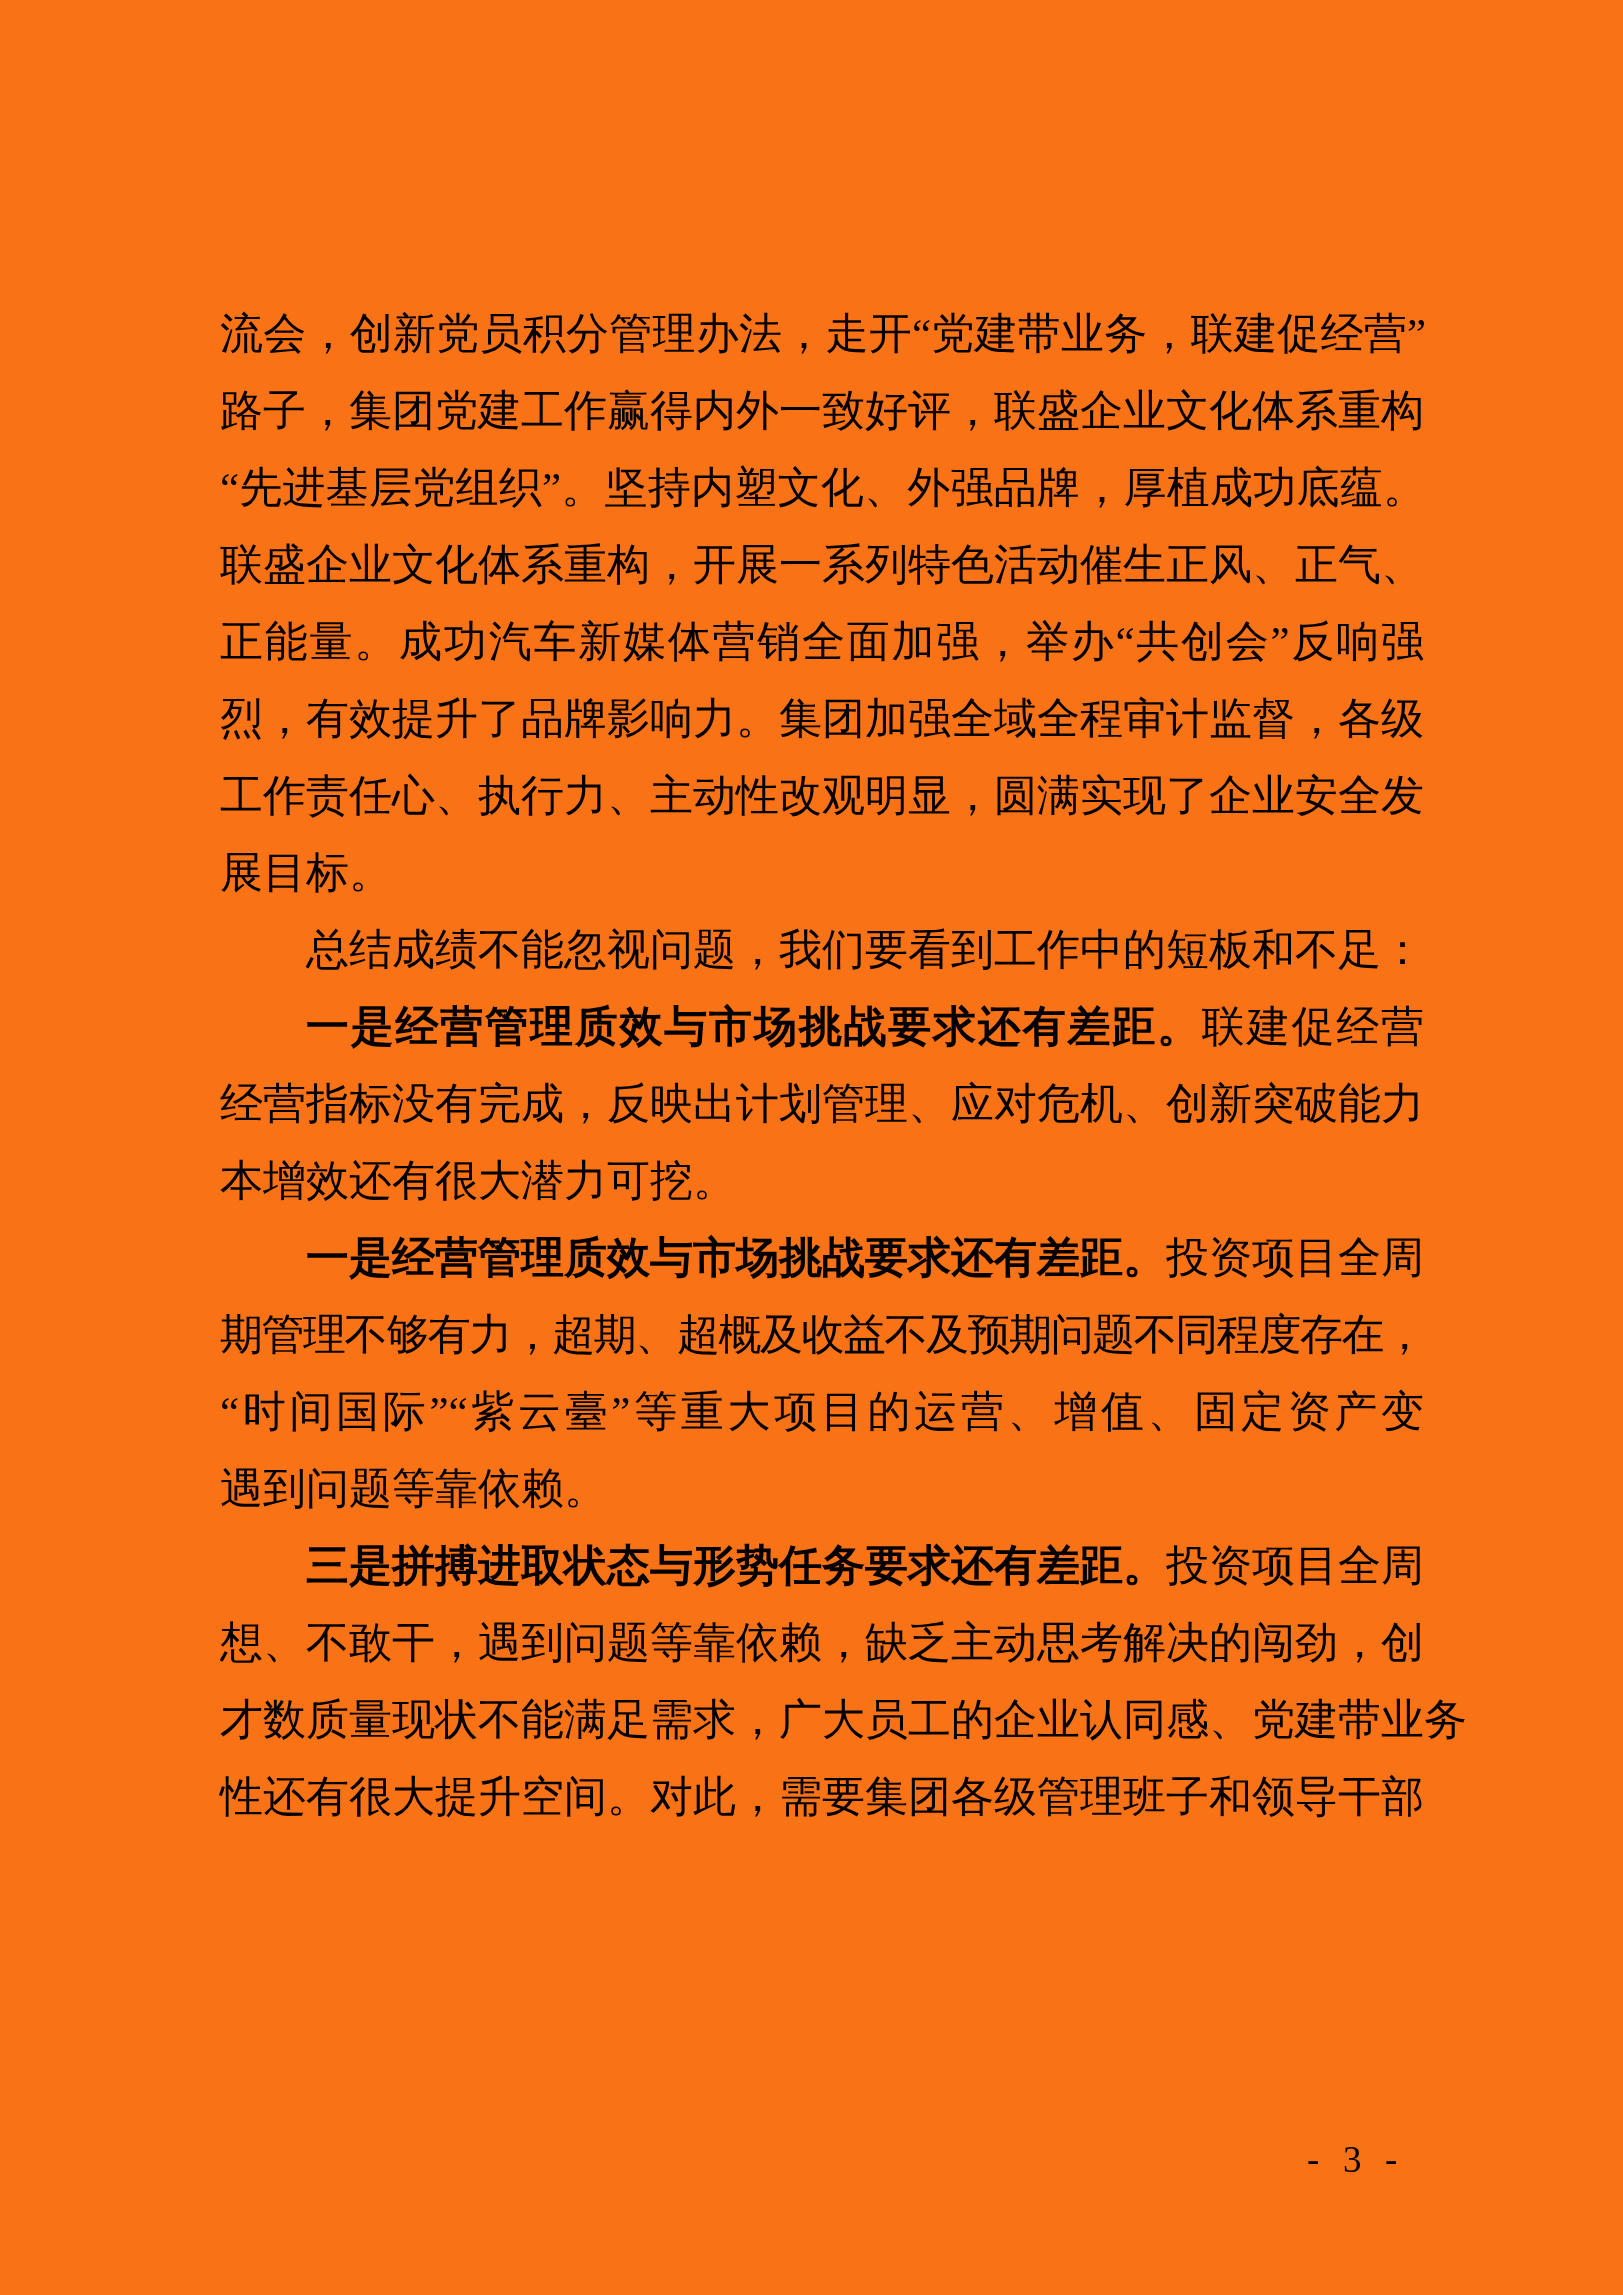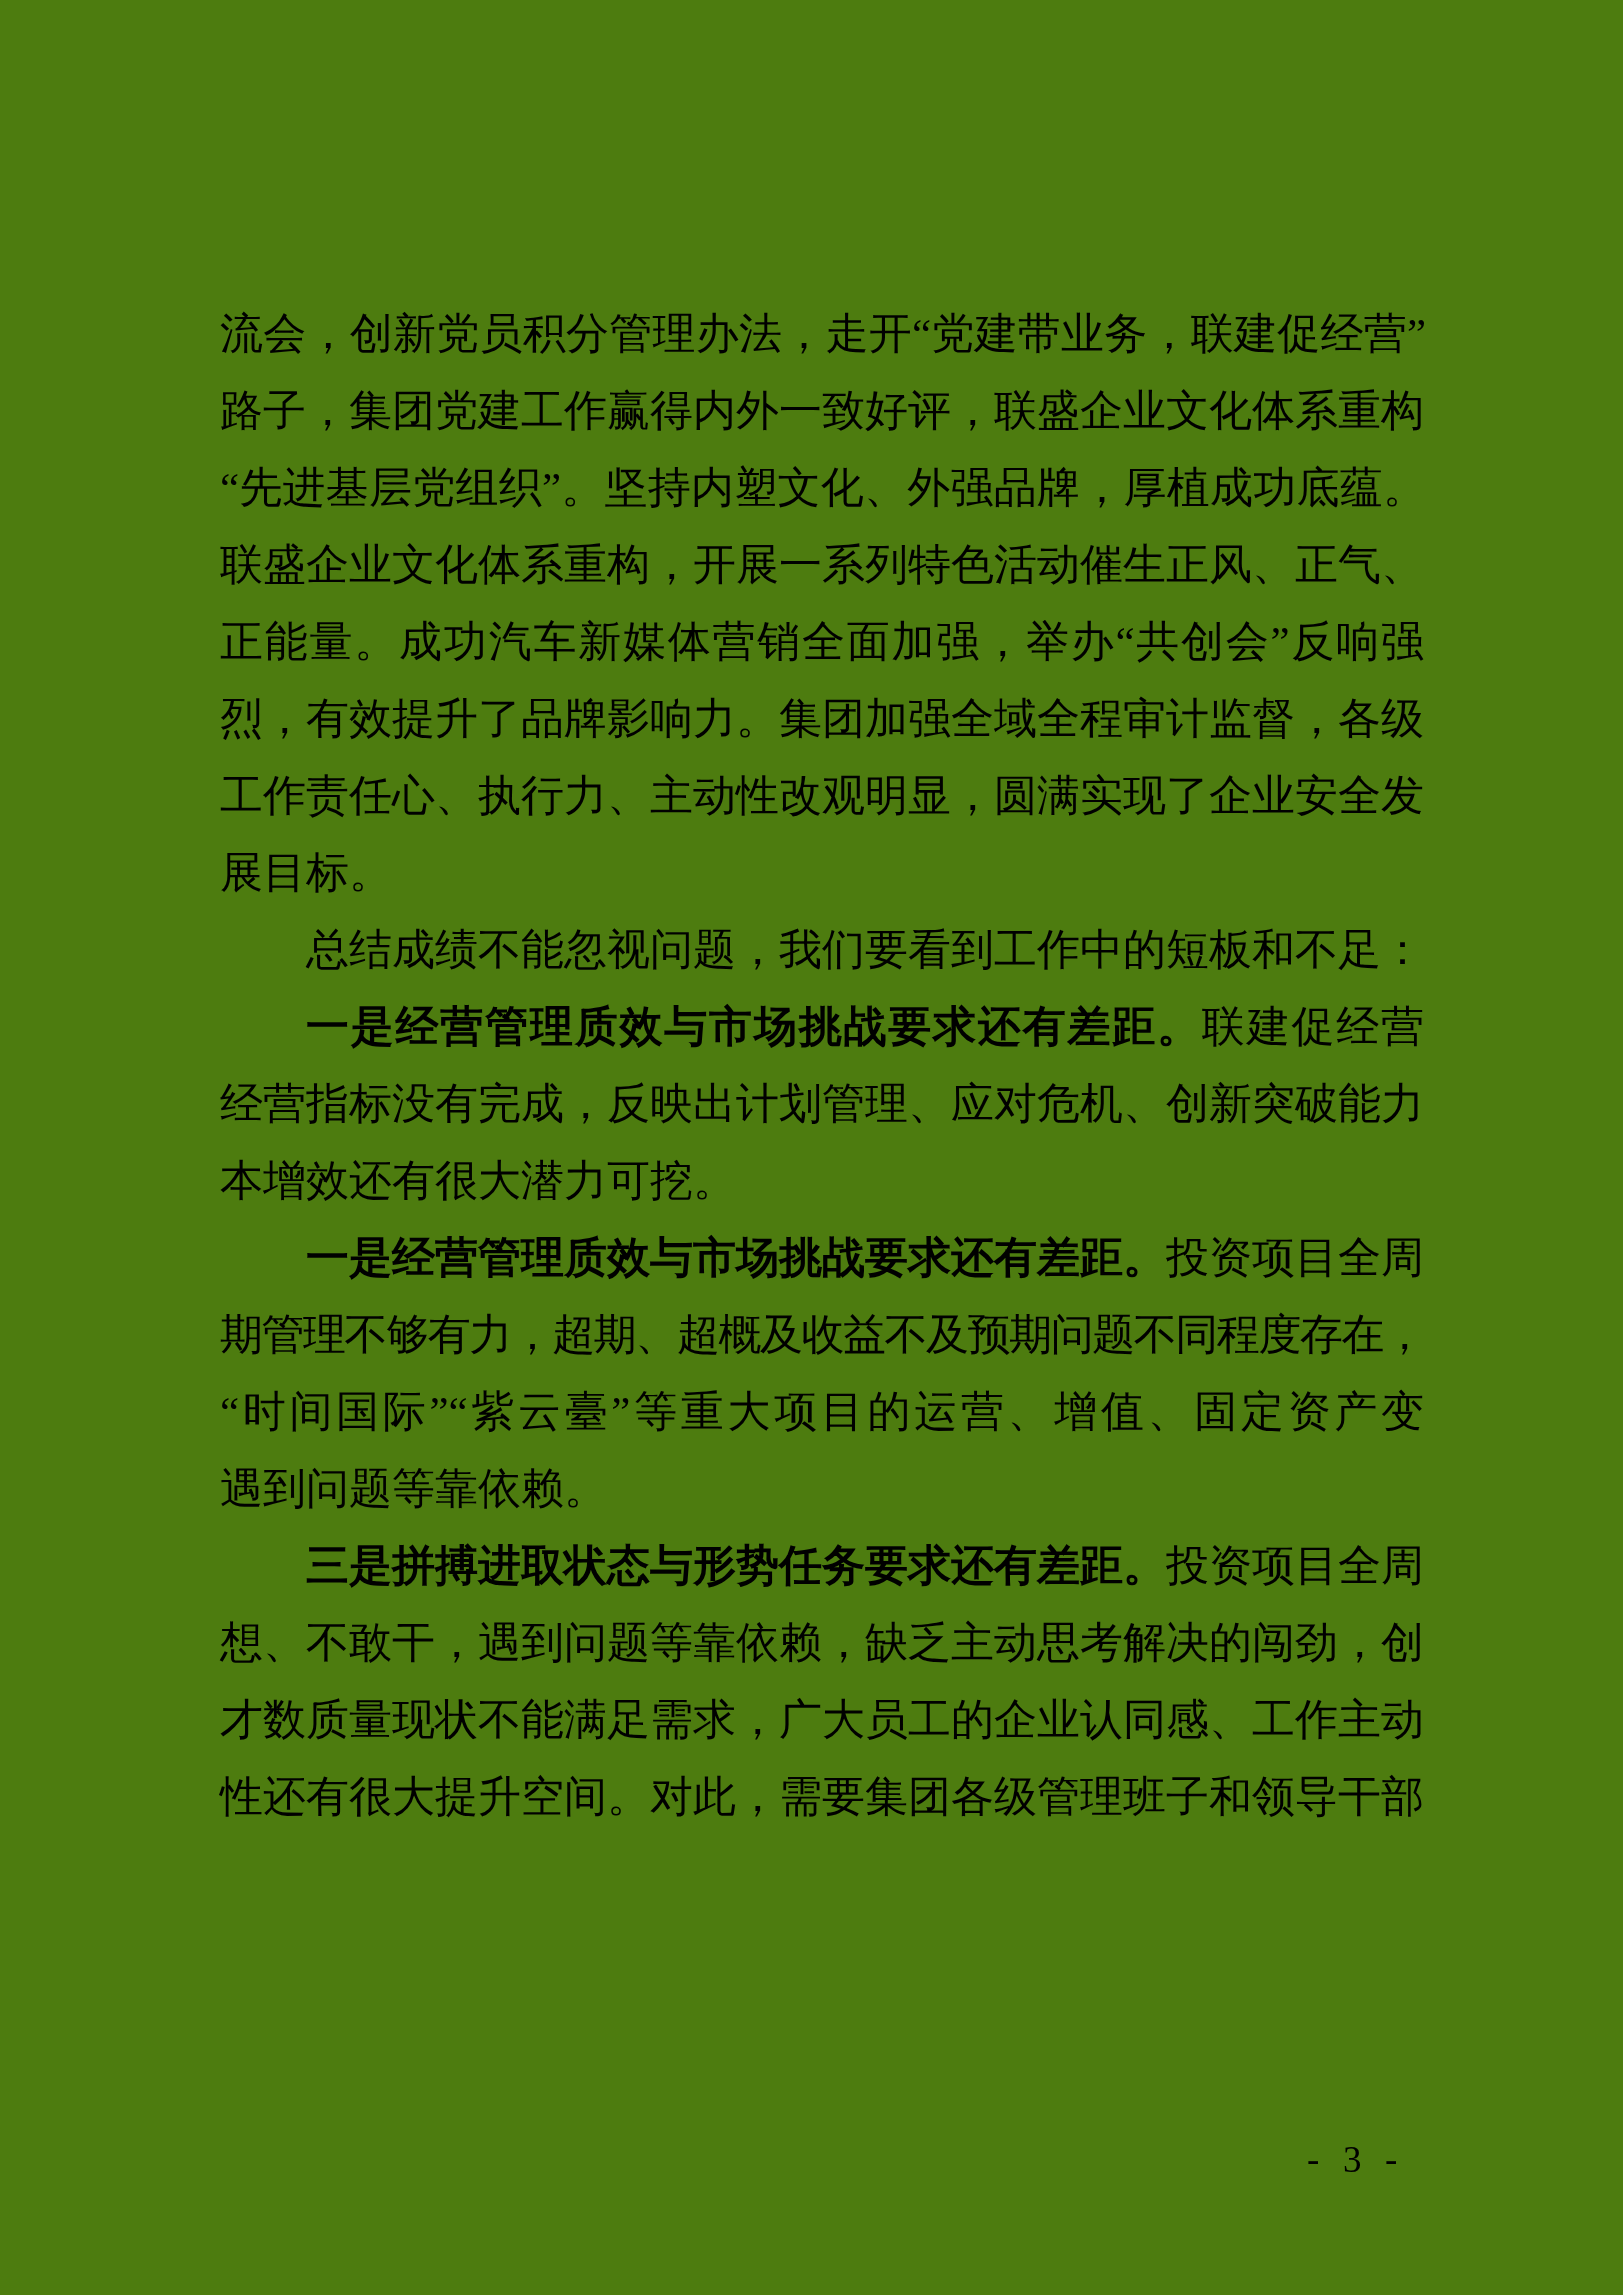--- a/index.html
+++ b/index.html
@@ -12,21 +12,21 @@
     background: #ffffff;
     position: relative;
     font-family: "Liberation Serif", serif;
     color: #000000;
   }
   .page {
     position: absolute;
     left: 0; top: 0;
     width: 1623px;
     height: 2295px;
-    background: #4d7c0f;
+    background: #f97316;
     overflow: hidden;
   }
   .body-text {
     position: absolute;
     left: 220px;
     top: 295px;
     width: 1204px;
     font-size: 43px;
     line-height: 77px;
   }
@@ -82,20 +82,20 @@
     <div class="line indent">
       <span class="lead">一是经营管理质效与市场挑战要求还有差距。</span><span>投资项目全周</span>
     </div>
     <div class="line tight">期管理不够有力，超期、超概及收益不及预期问题不同程度存在，</div>
     <div class="line">“时间国际”“紫云臺”等重大项目的运营、增值、固定资产变</div>
     <div class="line end">遇到问题等靠依赖。</div>
     <div class="line indent">
       <span class="lead">三是拼搏进取状态与形势任务要求还有差距。</span><span>投资项目全周</span>
     </div>
     <div class="line">想、不敢干，遇到问题等靠依赖，缺乏主动思考解决的闯劲，创</div>
-    <div class="line">才数质量现状不能满足需求，广大员工的企业认同感、工作主动</div>
+    <div class="line">才数质量现状不能满足需求，广大员工的企业认同感、党建带业务</div>
     <div class="line">性还有很大提升空间。对此，需要集团各级管理班子和领导干部</div>
   </div>
 
   <div class="footer">- 3 -</div>
 
 </div>
 
 
 </body></html>

